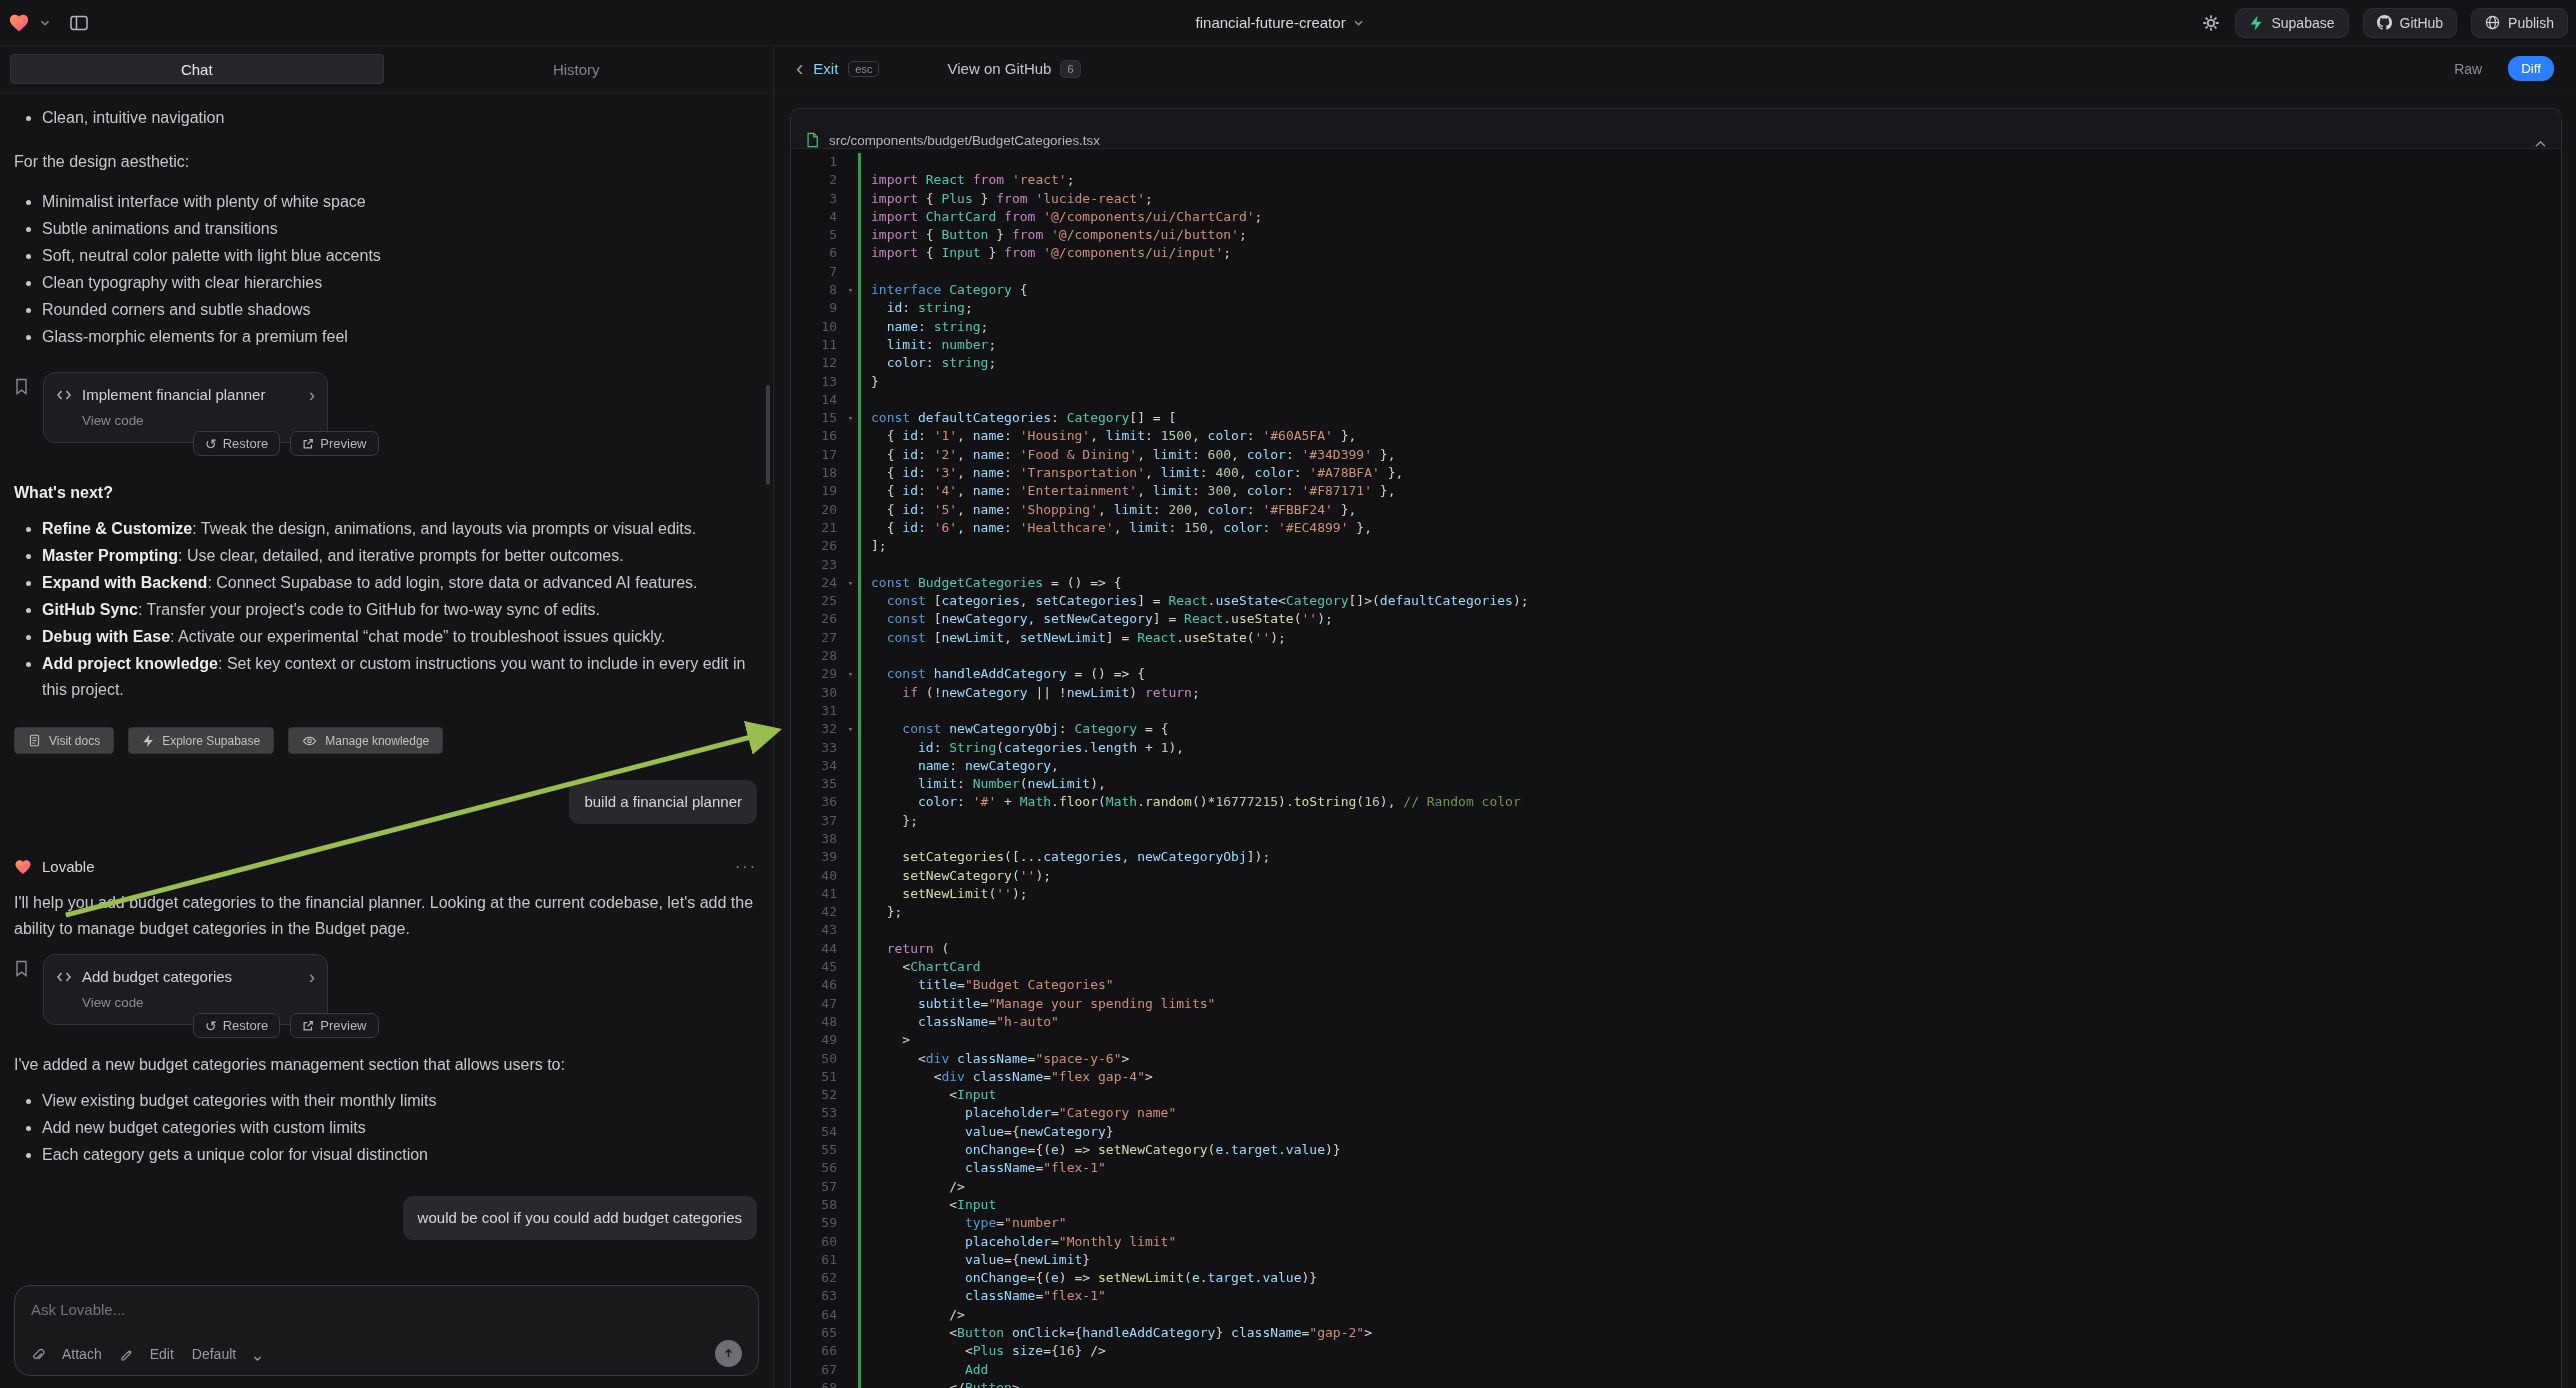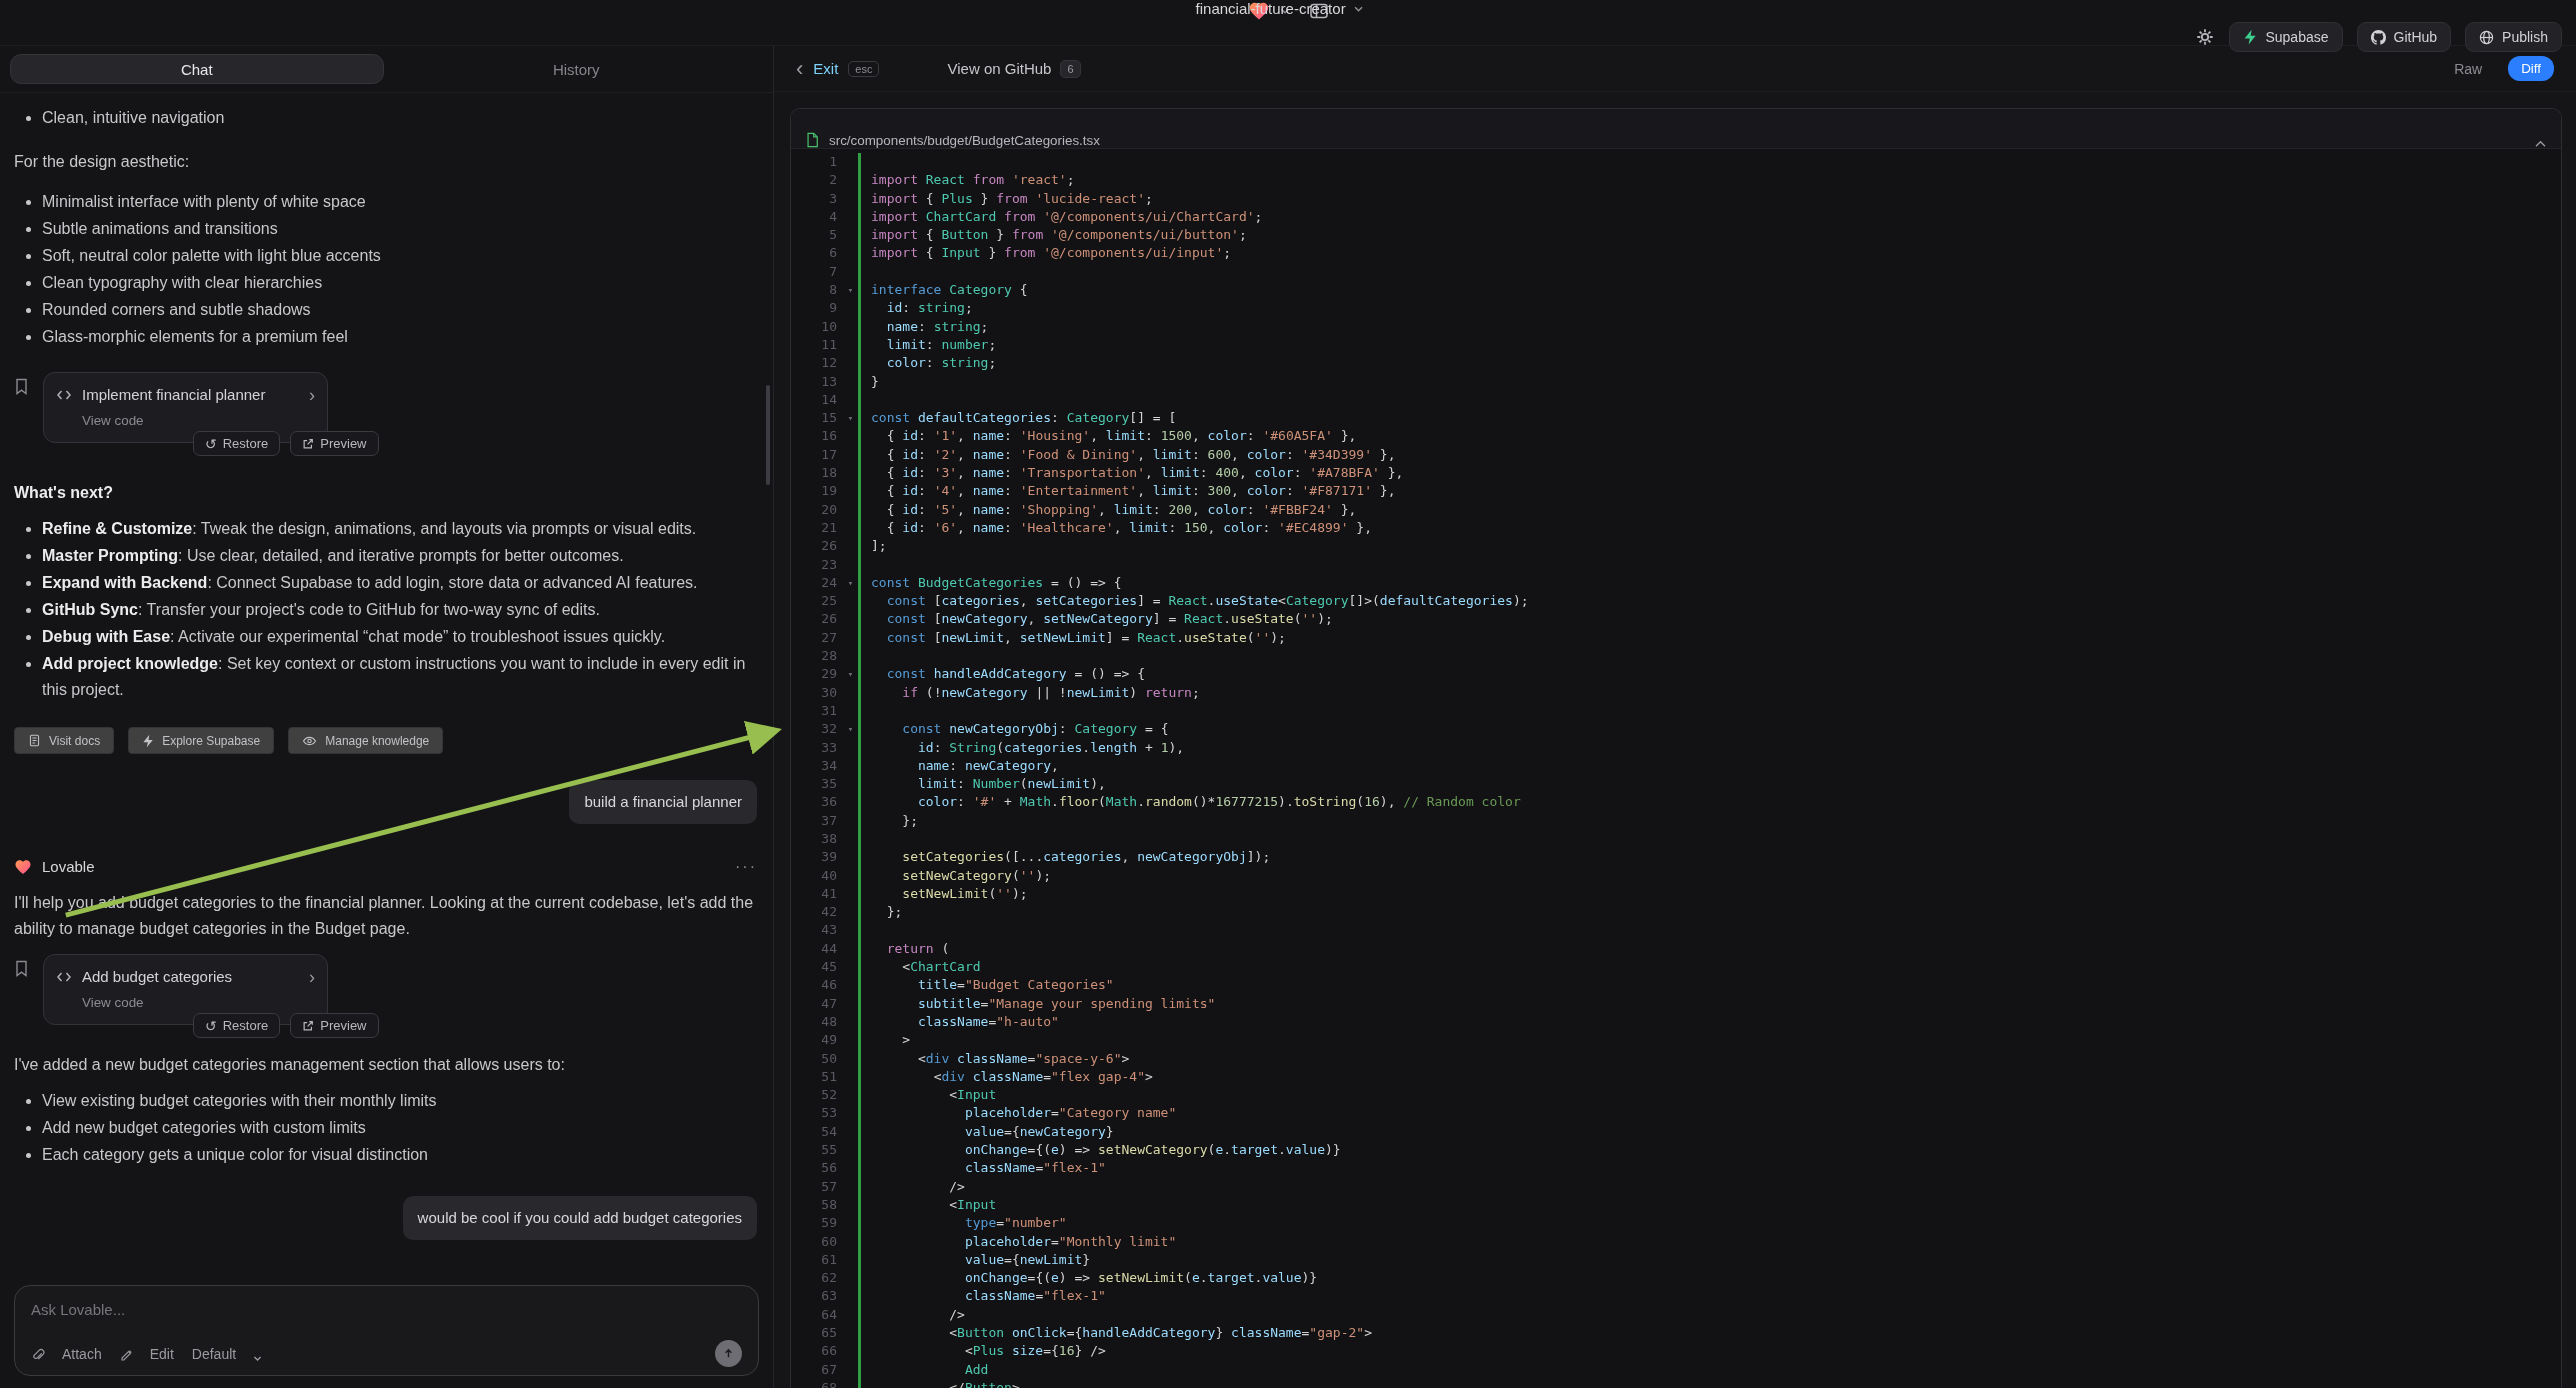--- a/index.html
+++ b/index.html
@@ -1,34 +1,34 @@
 <!DOCTYPE html>
 <html><head>
 <meta charset="utf-8">
 <style>
   * { box-sizing: border-box; margin: 0; padding: 0; }
   html,body { width:2576px; height:1388px; overflow:hidden; }
   body { background:#101013; color:#c8c8cc; font-family:"Liberation Sans",sans-serif; position:relative; }
 
   
-  .topbar { height:46px; background:#141416; display:flex; align-items:center; padding:0 14px; border-bottom:1px solid #1e1e21; position:relative;flex-direction:column; }
+  .topbar { height:46px; background:#141416; display:flex; align-items:center; padding:0 8px; border-bottom:1px solid #1e1e21; position:relative; }
   .tb-left { display:flex; align-items:center; gap:10px; }
   .tb-center { position:absolute; left:50%; transform:translateX(-55%); display:flex; align-items:center; gap:8px; color:#d8d8dc; font-size:15px; cursor:pointer; }
   .tb-right { margin-left:auto; display:flex; align-items:center; gap:14px; }
   .tb-pill { display:flex; align-items:center; gap:8px; background:#232327; border:1px solid #2e2e33; border-radius:9px; padding:6px 13px; font-size:14px; color:#d2d2d6; cursor:pointer; }
   .icon-btn { display:flex; align-items:center; cursor:pointer; }
 
   
   .main { display:flex; height:1342px; }
   .chat-panel { width:774px; flex:none; border-right:1px solid #26262a; background:#141416; display:flex; flex-direction:column; position:relative; }
   .code-panel { flex:1; background:#151518; display:flex; flex-direction:column; min-width:0; }
 
   
   .tab-row { display:flex; gap:6px; padding:8px 10px; border-bottom:1px solid #1e1e21; flex:none; }
-  .tab { flex:1; height:30px; display:flex; align-items:center; justify-content:center; font-size:15px; color:#84848b; border-radius:11px; cursor:pointer; border:1px solid transparent; }
+  .tab { flex:1; height:30px; display:flex; align-items:center; justify-content:center; font-size:15px; color:#84848b; border-radius:4px; cursor:pointer; border:1px solid transparent; }
   .tab.active { background:#27272b; color:#e8e8ea; border-color:#333338; }
 
   
   .chat-scroll { flex:1; overflow:hidden; padding:12px 16px 0 14px; font-size:16px; line-height:26px; color:#c8c8cc; }
   .para { margin-top:18px; }
   .blist { margin:14px 0 0; padding-left:28px; list-style:disc; }
   .blist li { margin-bottom:1px; }
   .h-bold { margin-top:24px; font-weight:bold; color:#ececef; }
   #next-list li b { color:#ececef; }
 

